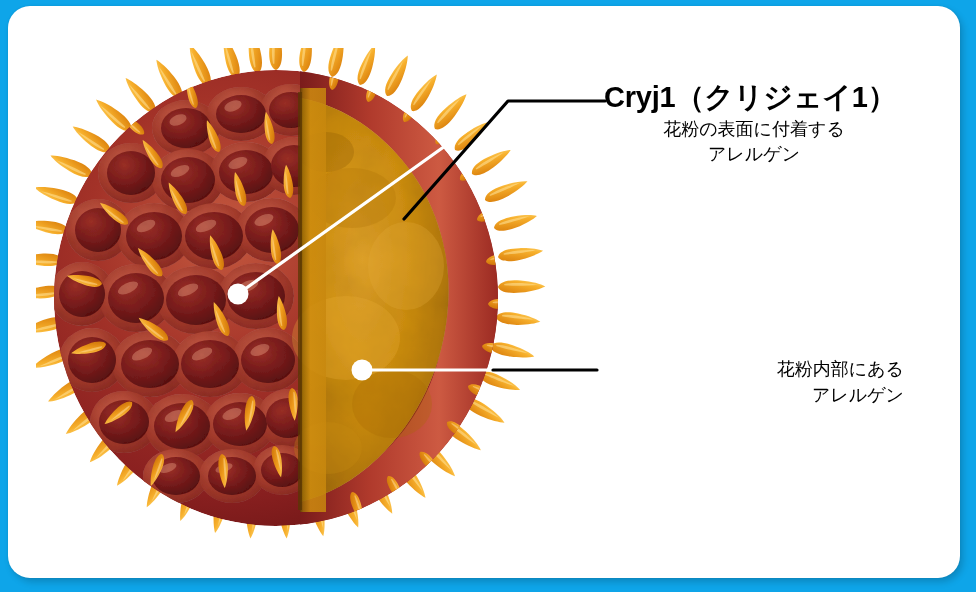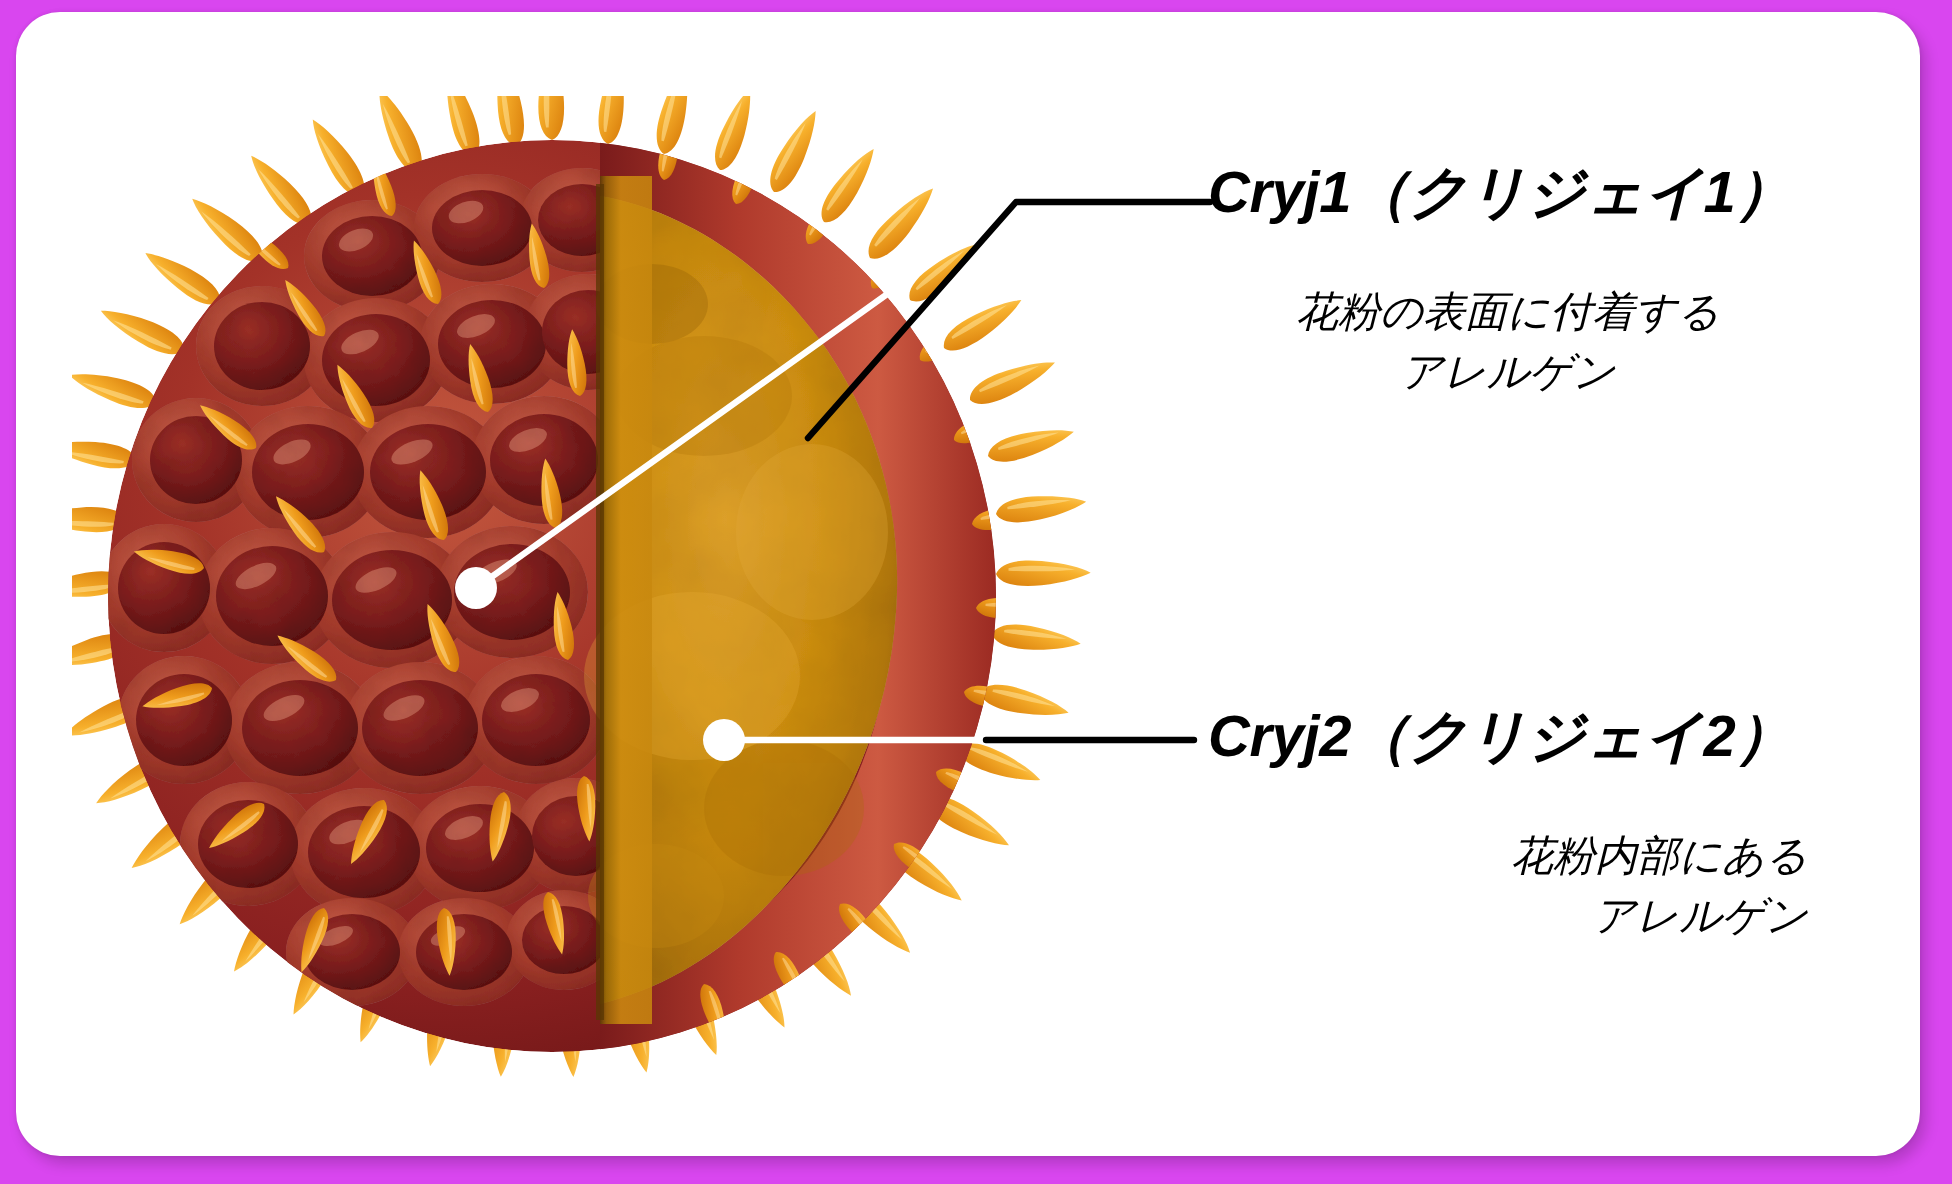--- a/index.html
+++ b/index.html
@@ -11,22 +11,21 @@
     width: 976px;
     height: 592px;
     overflow: hidden;
     font-family: "Liberation Sans", "DejaVu Sans", sans-serif;
   }
 
   #stage {
     position: relative;
     width: 976px;
     height: 592px;
-    background: #d946ef;
-    font-style: italic;
+    background: #0ea5e9;
   }
 
   
   .card {
     position: absolute;
     left: 8px;
     top: 6px;
     width: 952px;
     height: 572px;
     background: #ffffff;
@@ -60,22 +59,22 @@
   }
   .callout .title {
     font-size: 29px;
     font-weight: bold;
     color: #000000;
     letter-spacing: -0.2px;
     white-space: nowrap;
     line-height: 1.1;
   }
   .callout .desc {
-    margin-top: 28px;
-    font-size: 21px;
+    margin-top: 3px;
+    font-size: 18px;
     font-weight: normal;
     color: #000000;
     line-height: 1.42;
     white-space: pre-line;
   }
 
   #callout-1 { left: 604px; top: 82px; width: 300px; }
   #callout-1 .title { text-align: left; }
   #callout-1 .desc  { text-align: center; }
 
@@ -419,18 +418,17 @@
     <circle cx="362" cy="370" r="10.5" fill="#ffffff"></circle>
   </svg>
 
   <div class="callout" id="callout-1">
     <div class="title">Cryj1（クリジェイ1）</div>
     <div class="desc">花粉の表面に付着する
 アレルゲン</div>
   </div>
 
   <div class="callout" id="callout-2">
-    <div class="title">Cryj2（クリジェイ2）</div>
     <div class="desc">花粉内部にある
 アレルゲン</div>
   </div>
 
 </div>
 
 </body></html>

